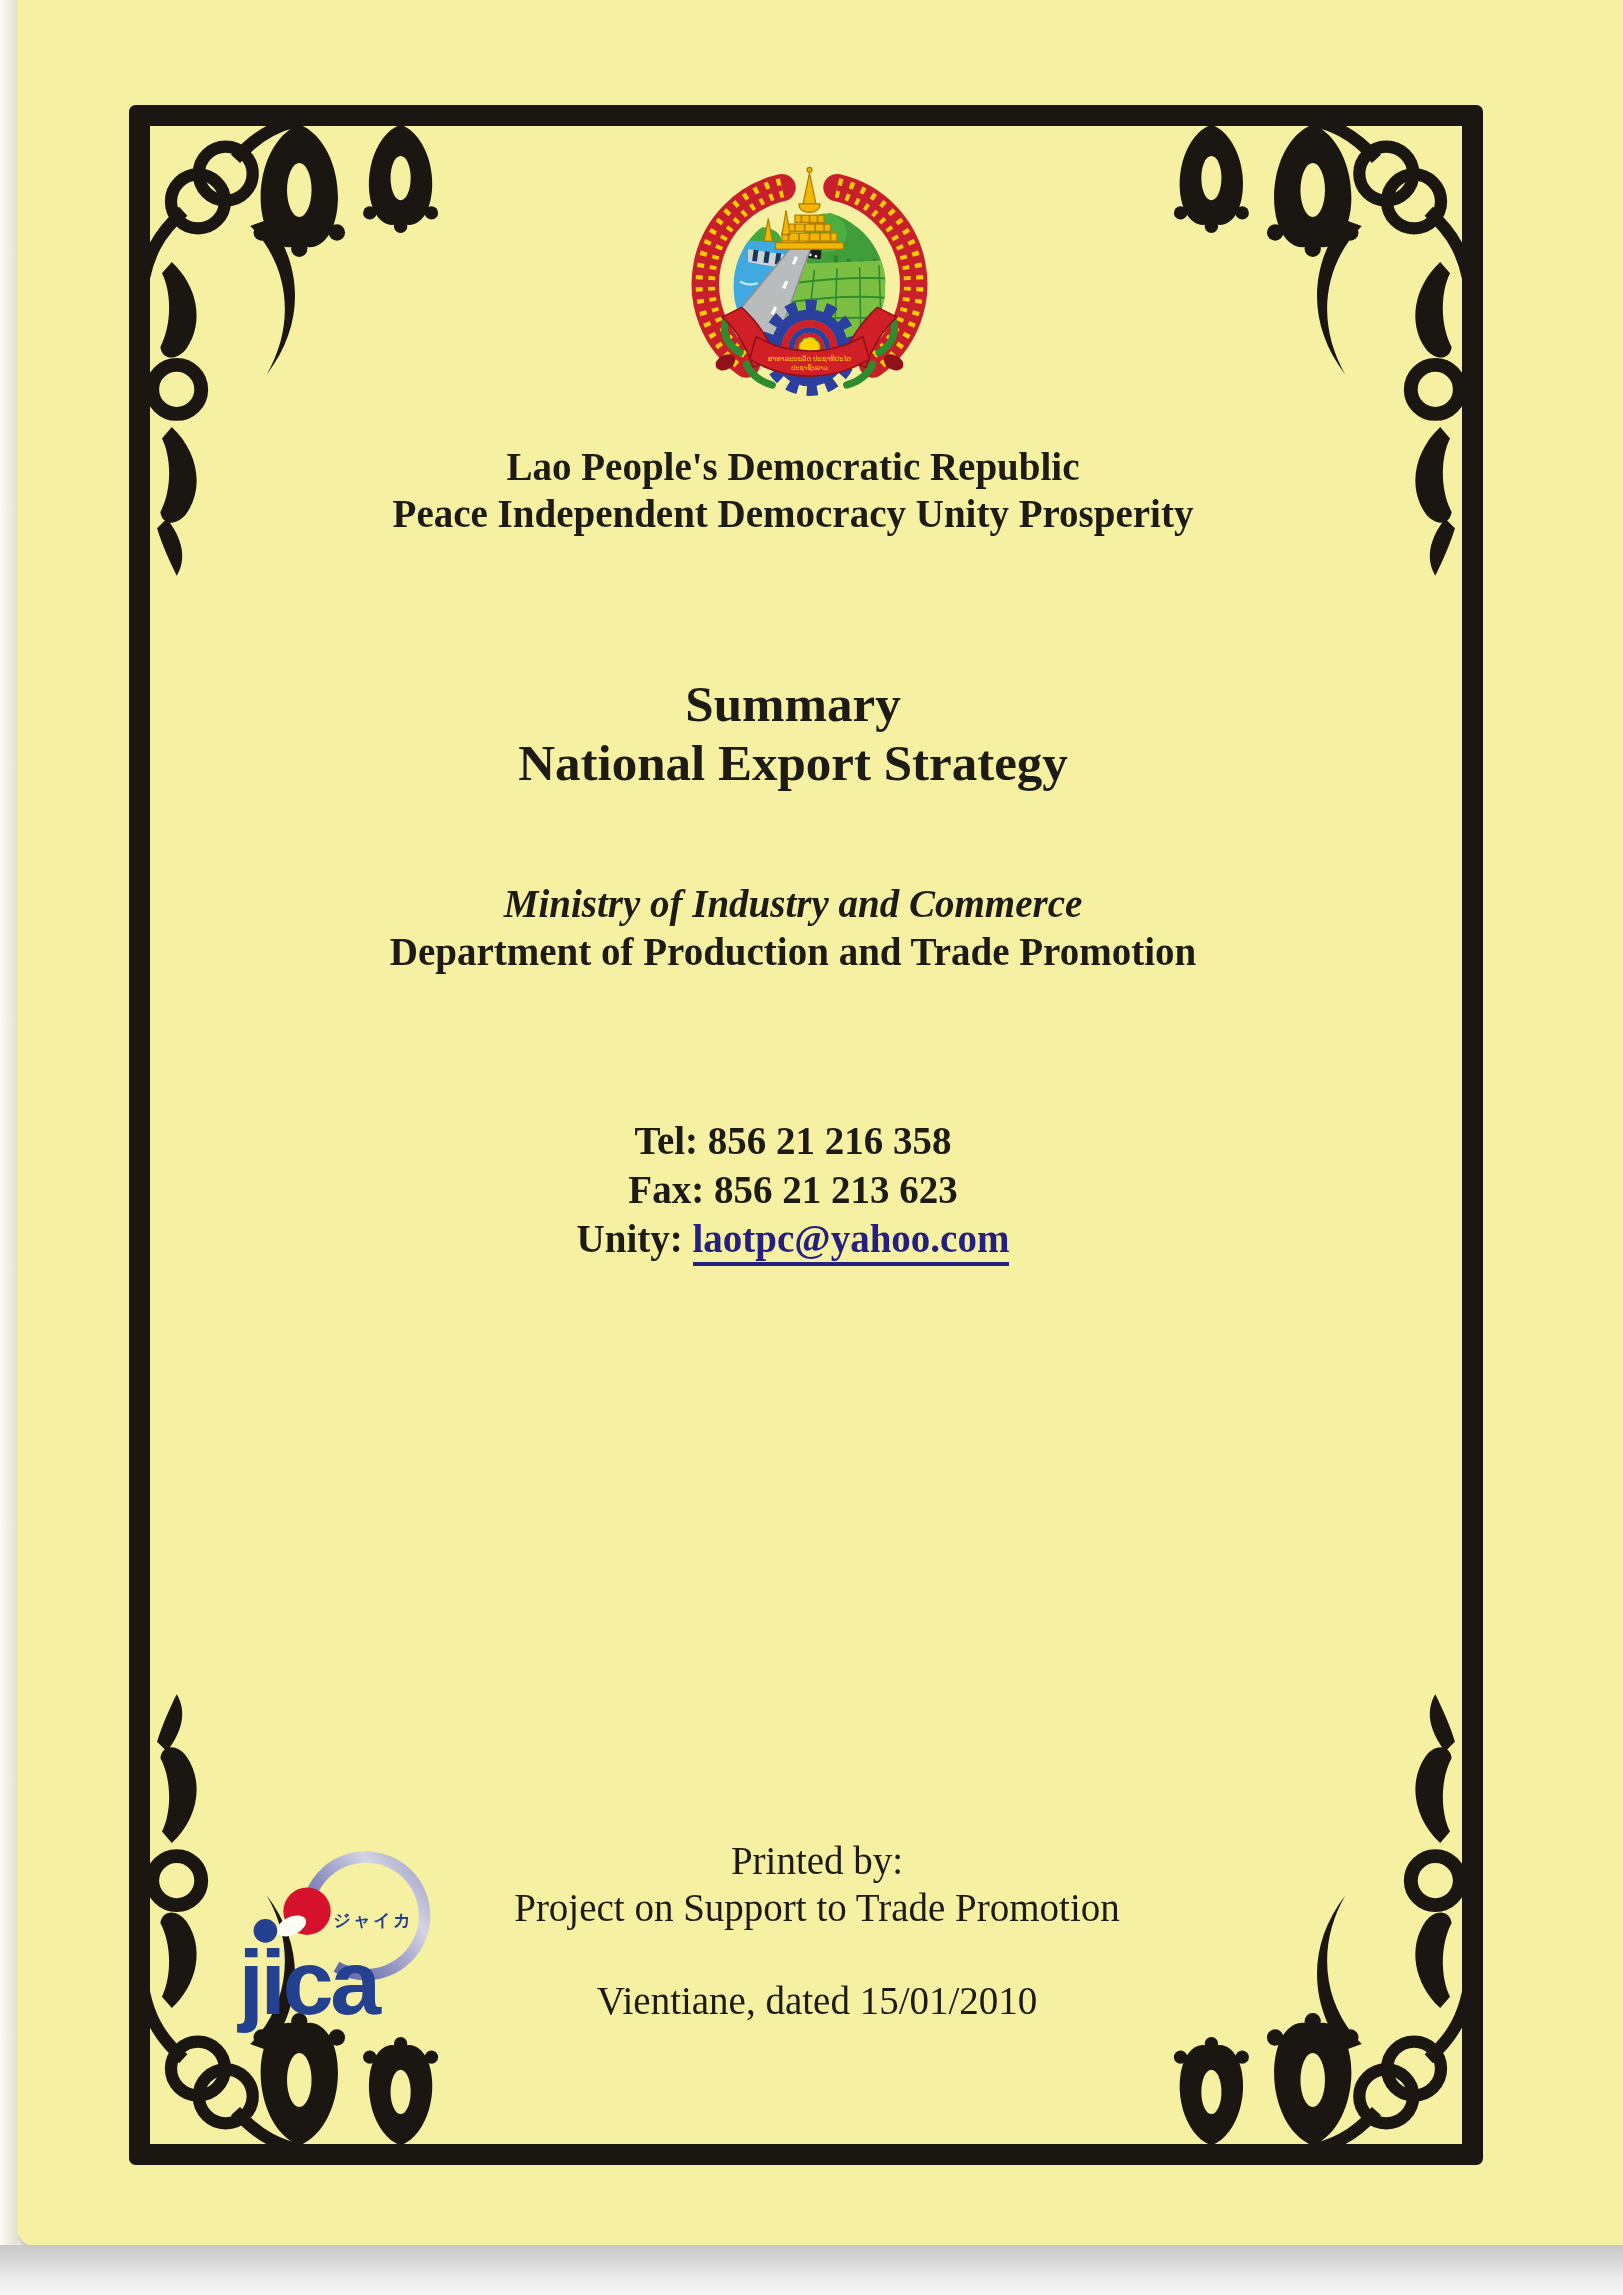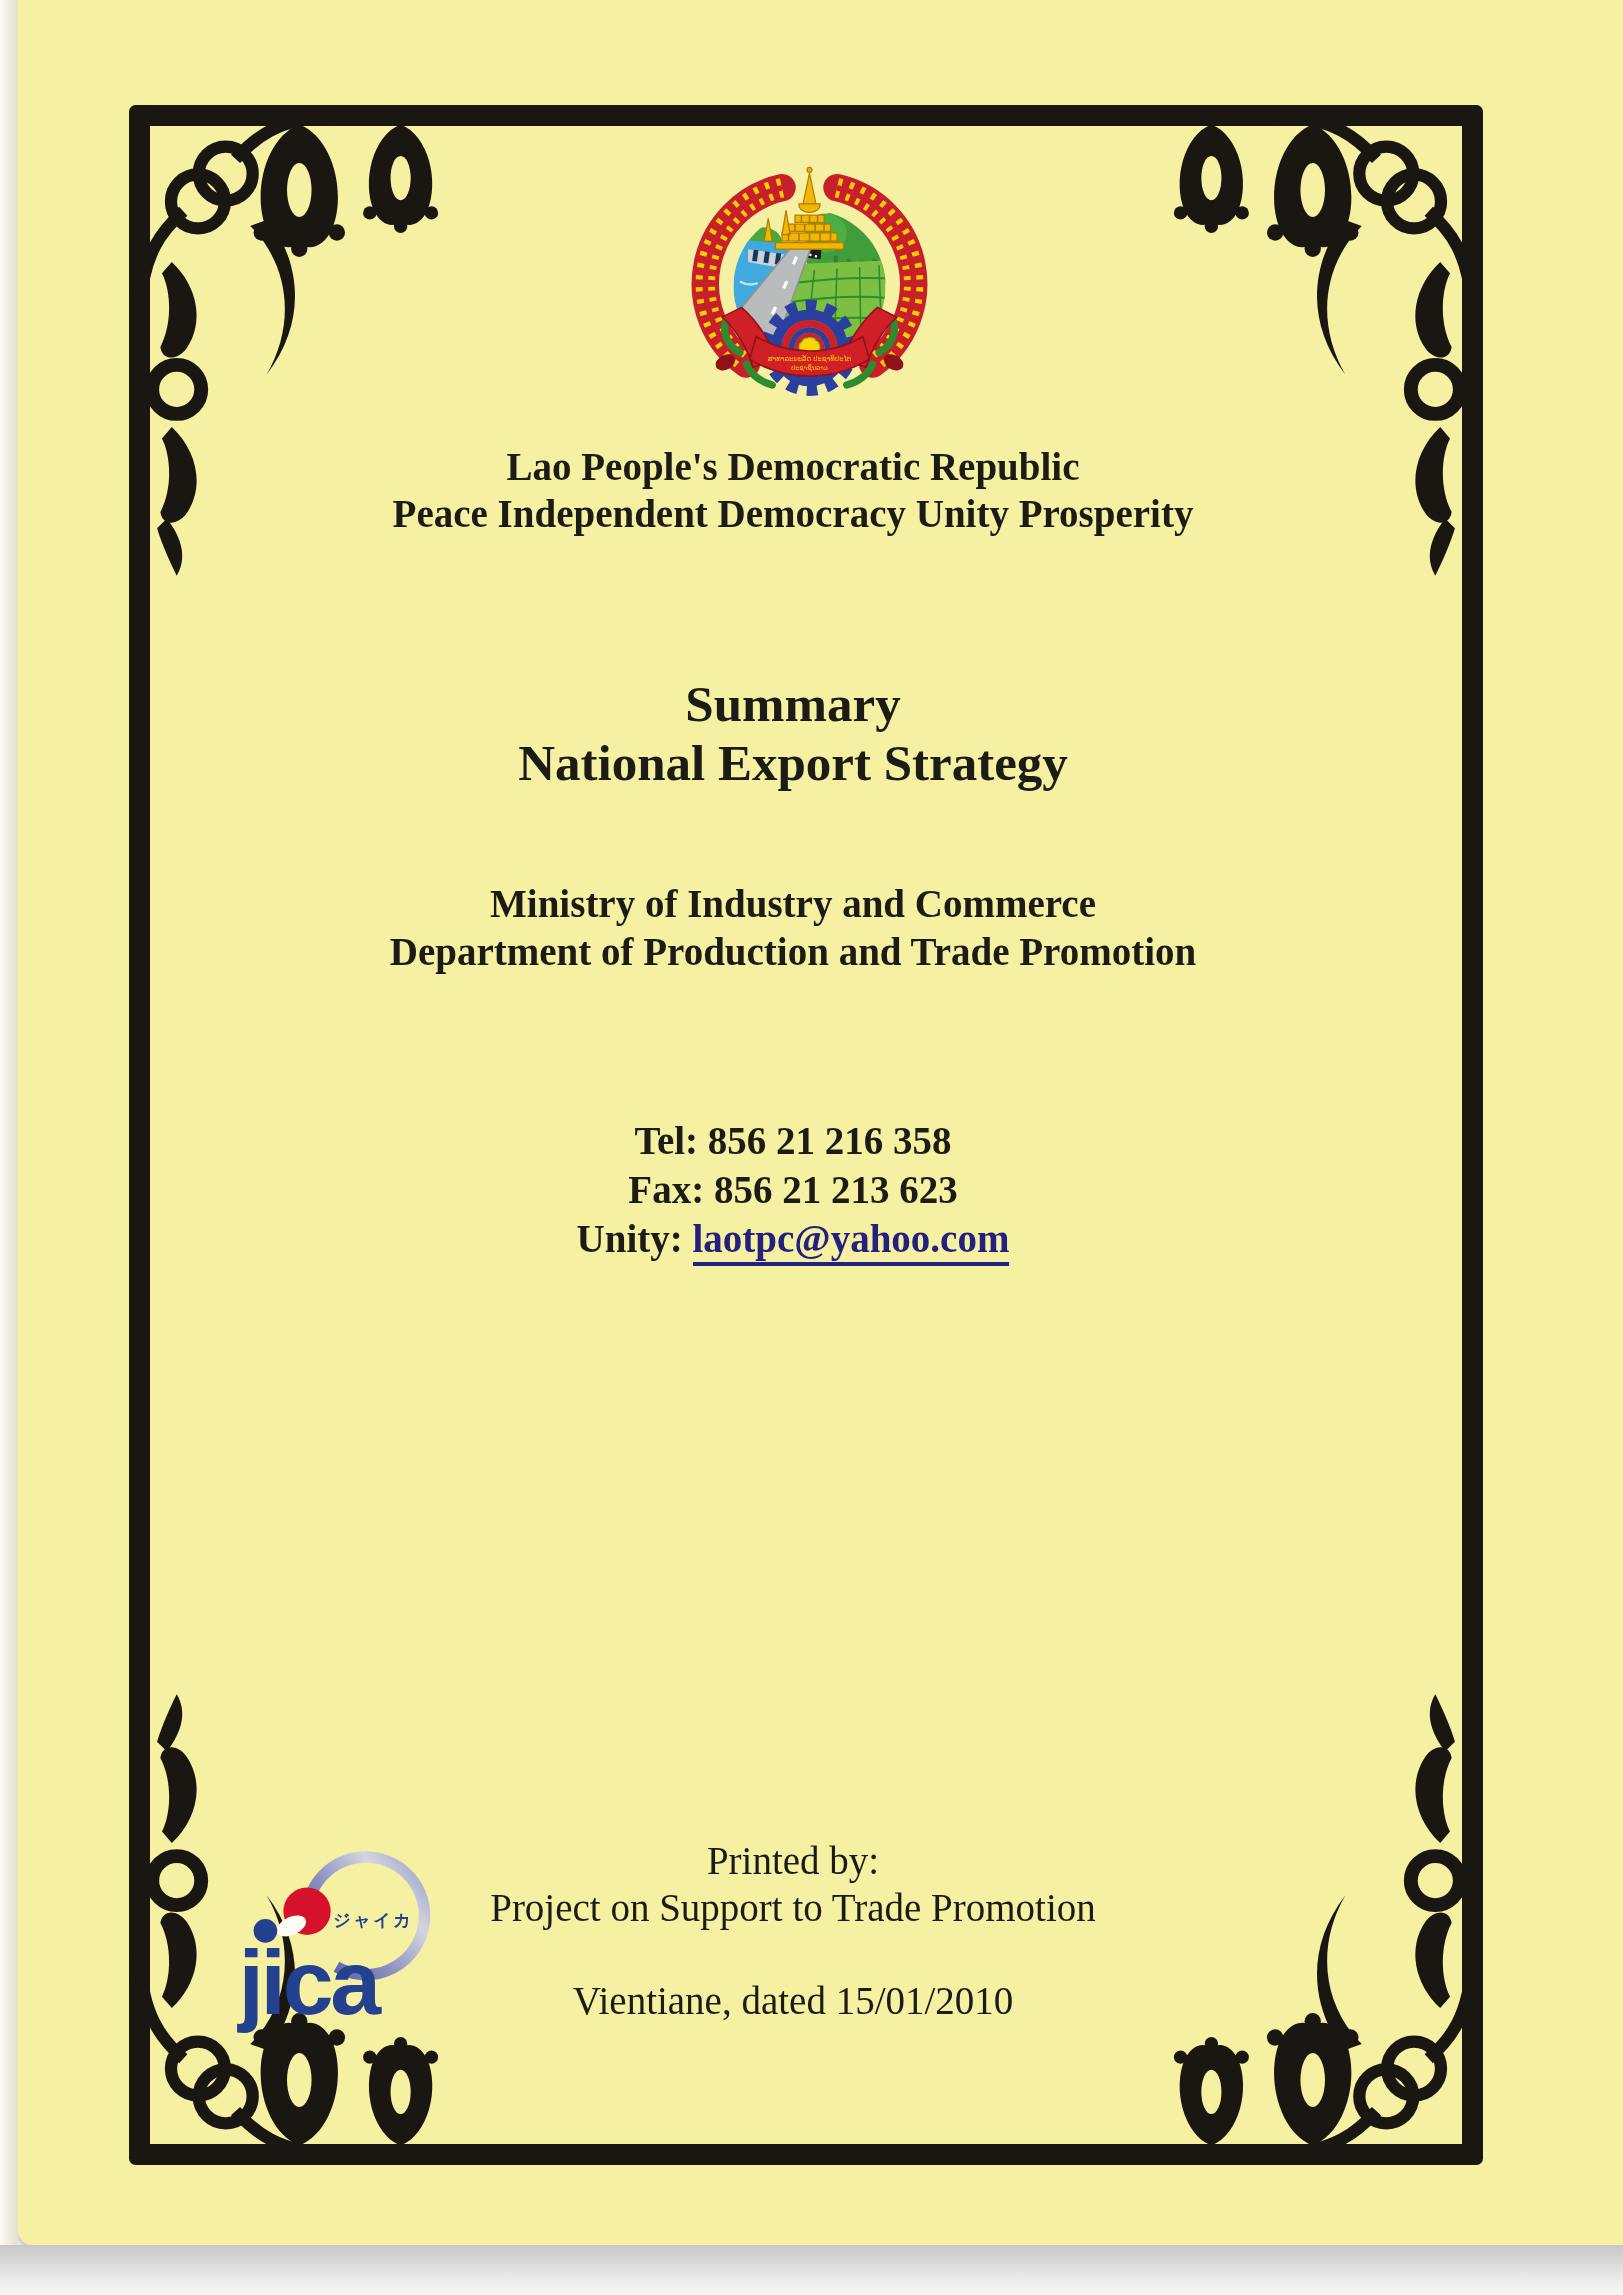--- a/index.html
+++ b/index.html
@@ -21,21 +21,21 @@
   .orn.tl{left:129px;top:105px;}
   .orn.tr{left:1131px;top:105px;transform:scaleX(-1);}
   .orn.bl{left:129px;top:1691px;transform:scaleY(-1);}
   .orn.br{left:1131px;top:1691px;transform:scale(-1,-1);}
 
   
   .t{position:absolute;left:129px;width:1328px;text-align:center;
      color:#1d1b16;font-family:"Liberation Serif",serif;white-space:nowrap;}
   .b48{font-size:39px;font-weight:bold;}
   .b62{font-size:51px;font-weight:bold;margin-top:44px;}
-  .r48{font-size:39px;font-weight:normal;}
+  .r48{font-size:39px;font-weight:normal;margin-left:24px;}
   .email-link{color:#232080;border-bottom:4.1px solid #232080;padding-bottom:1.6px;
      text-decoration:none;cursor:pointer;}
 
   .emblem{position:absolute;left:672px;top:160px;width:275px;height:243px;}
   .jica{position:absolute;left:227px;top:1841px;width:245px;height:196px;}
   .hidden-defs{position:absolute;width:0;height:0;overflow:hidden;}
 </style>
 </head>
 <body>
 
@@ -183,21 +183,21 @@
     <text x="170" y="259" text-anchor="middle" font-size="8" fill="#ffd400" font-family="DejaVu Sans, sans-serif">ປະຊາຊົນລາວ</text>
   </g>
 </svg>
 
 <div class="t b48" style="top:444px;">Lao People's Democratic Republic</div>
 <div class="t b48" style="top:491px;">Peace Independent Democracy Unity Prosperity</div>
 
 <div class="t b62" style="top:631px;">Summary</div>
 <div class="t b62" style="top:690px;">National Export Strategy</div>
 
-<div class="t b48" style="top:881px;">Ministry of Industry and Commerce</div>
+<div class="t b48" style="top:881px;font-style:italic;">Ministry of Industry and Commerce</div>
 <div class="t b48" style="top:929px;">Department of Production and Trade Promotion</div>
 
 <div class="t b48" style="top:1118px;"><span>Tel:</span>&nbsp;<span>856 21 216 358</span></div>
 <div class="t b48" style="top:1167px;"><span>Fax:</span>&nbsp;<span>856 21 213 623</span></div>
 <div class="t b48" style="top:1216px;"><span>Unity:</span>&nbsp;<a class="email-link">laotpc@yahoo.com</a></div>
 
 <svg class="jica" viewBox="0 0 300 240">
   <defs>
     <linearGradient id="ringGrad" x1="80" y1="160" x2="245" y2="30" gradientUnits="userSpaceOnUse">
       <stop offset="0" stop-color="#3c4899"></stop>

